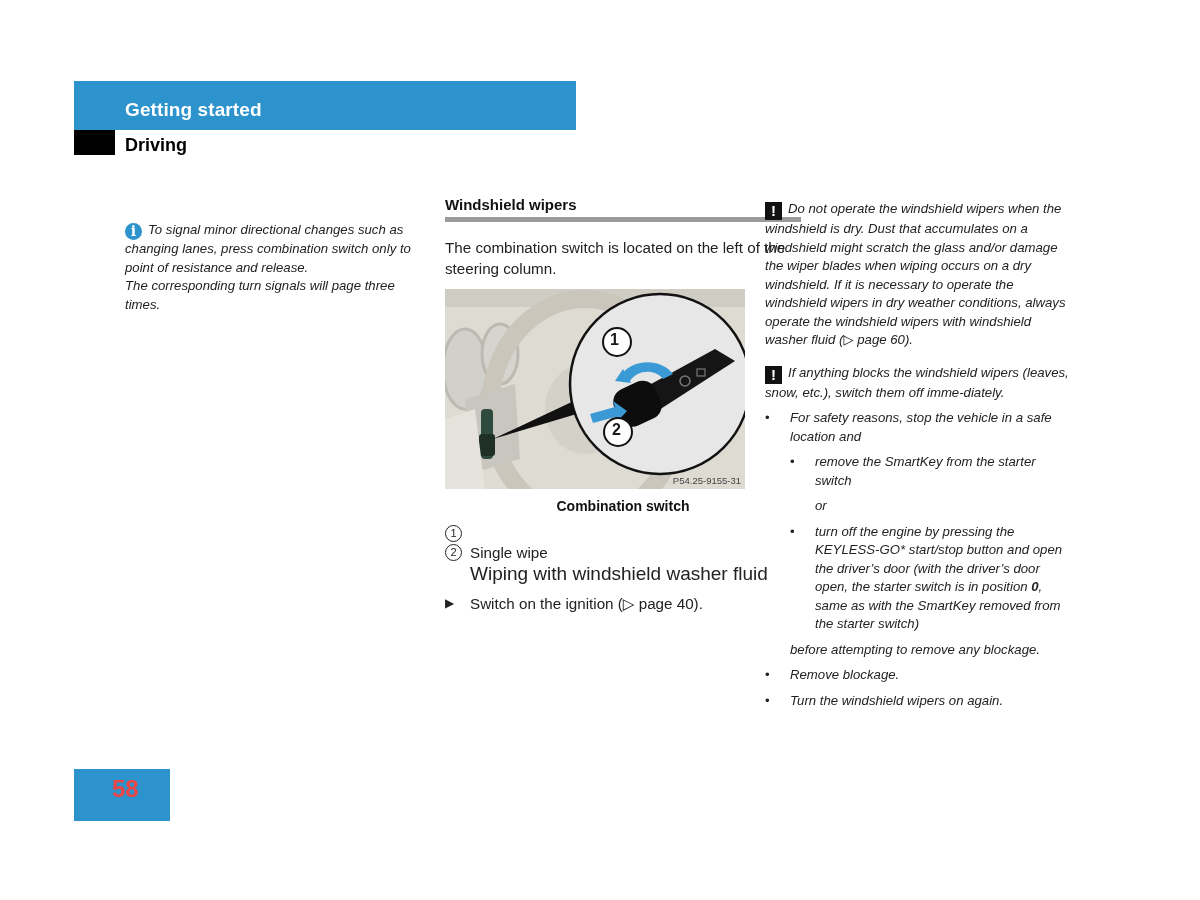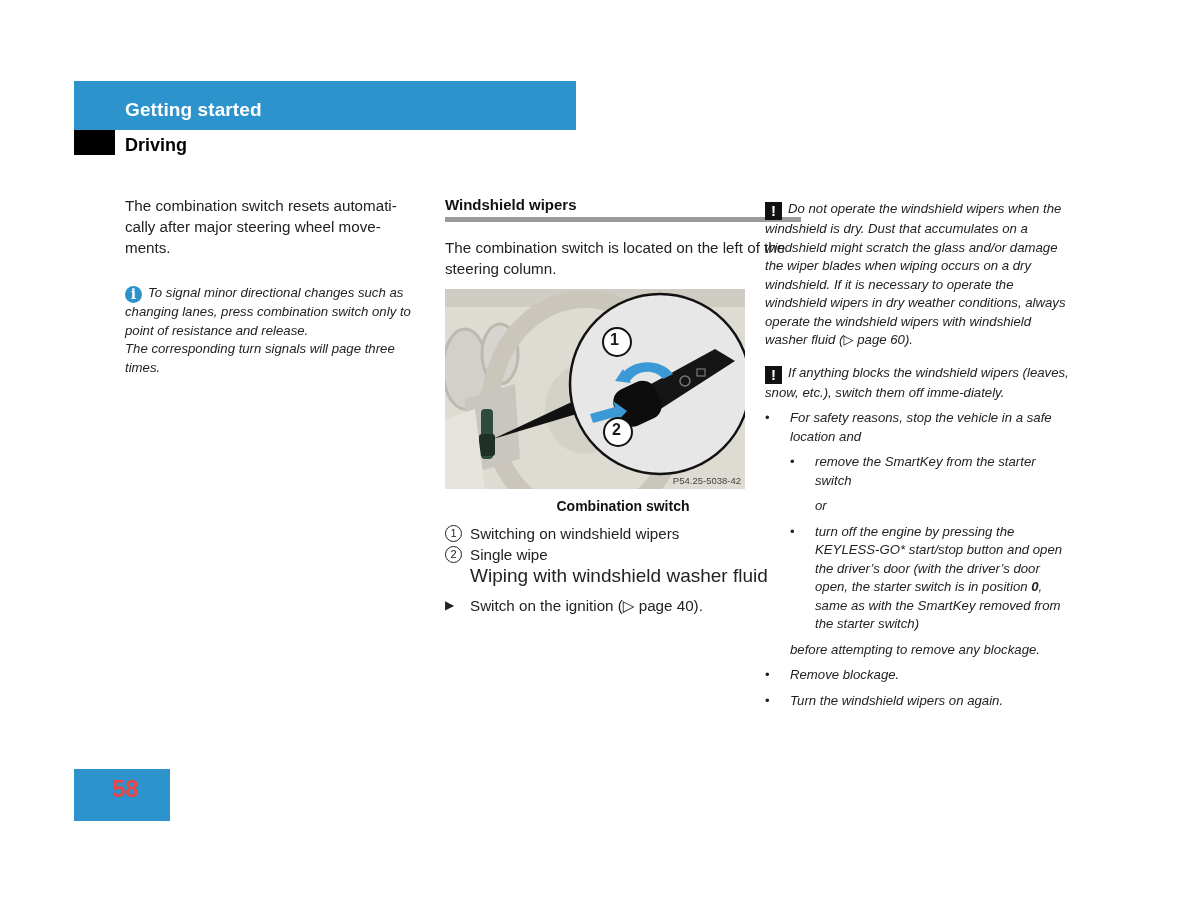--- a/index.html
+++ b/index.html
@@ -65,21 +65,20 @@
   </style>
 </head>
 <body>
 
 <div class="abs hdr-band"></div>
 <div class="abs hdr-title">Getting started</div>
 <div class="abs hdr-black"></div>
 <div class="abs hdr-sub">Driving</div>
 
 <div class="abs col1">
-  <p class="body-text" style="width:292px;">The combination switch resets automati-cally after major steering wheel move-ments.</p>
   <div style="margin-top:26px;">
     <p class="note">
       <span class="info-icon">i</span><span>To signal minor directional changes such as changing lanes, press combination switch only to point of resistance and release.</span>
     </p>
     <p class="note">The corresponding turn signals will page three times.</p>
   </div>
 </div>
 
 <div class="abs col2">
   <h3 class="sec-title">Windshield wipers</h3>
@@ -114,29 +113,28 @@
 
       <path d="M175 88 C185 70 215 68 228 85 L218 90 C210 80 193 80 185 92 Z" fill="#3b9ad6"></path>
       <path d="M170 92 L178 80 L186 94 Z" fill="#3b9ad6"></path>
       <path d="M145 125 L170 118 L168 112 L182 122 L170 135 L170 128 L148 134 Z" fill="#3b9ad6"></path>
 
       <circle cx="172" cy="53" r="14" fill="#fff" stroke="#111" stroke-width="2"></circle>
       <circle cx="173" cy="143" r="14" fill="#fff" stroke="#111" stroke-width="2"></circle>
     </svg>
     <span class="abs" style="left:165px;top:42px;font-size:16px;font-weight:bold;">1</span>
     <span class="abs" style="left:167px;top:132px;font-size:16px;font-weight:bold;">2</span>
-    <span class="abs" style="right:4px;bottom:3px;font-size:9.5px;color:#444;">P54.25-5038-42</span>
+    <span class="abs" style="right:4px;bottom:3px;font-size:9.5px;color:#444;">P54.25-9155-31</span>
   </div>
 
   <div class="fig-caption">Combination switch</div>
 
   <div class="legend">
     <div class="legend-row">
       <span class="num-circle">1</span>
-      <span>Switching on windshield wipers</span>
     </div>
     <div class="legend-row">
       <span class="num-circle">2</span>
       <span>Single wipe</span>
     </div>
     <div class="legend-cont">Wiping with windshield washer fluid</div>
   </div>
 
   <div class="step">
     <span class="step-arrow">▶</span>

